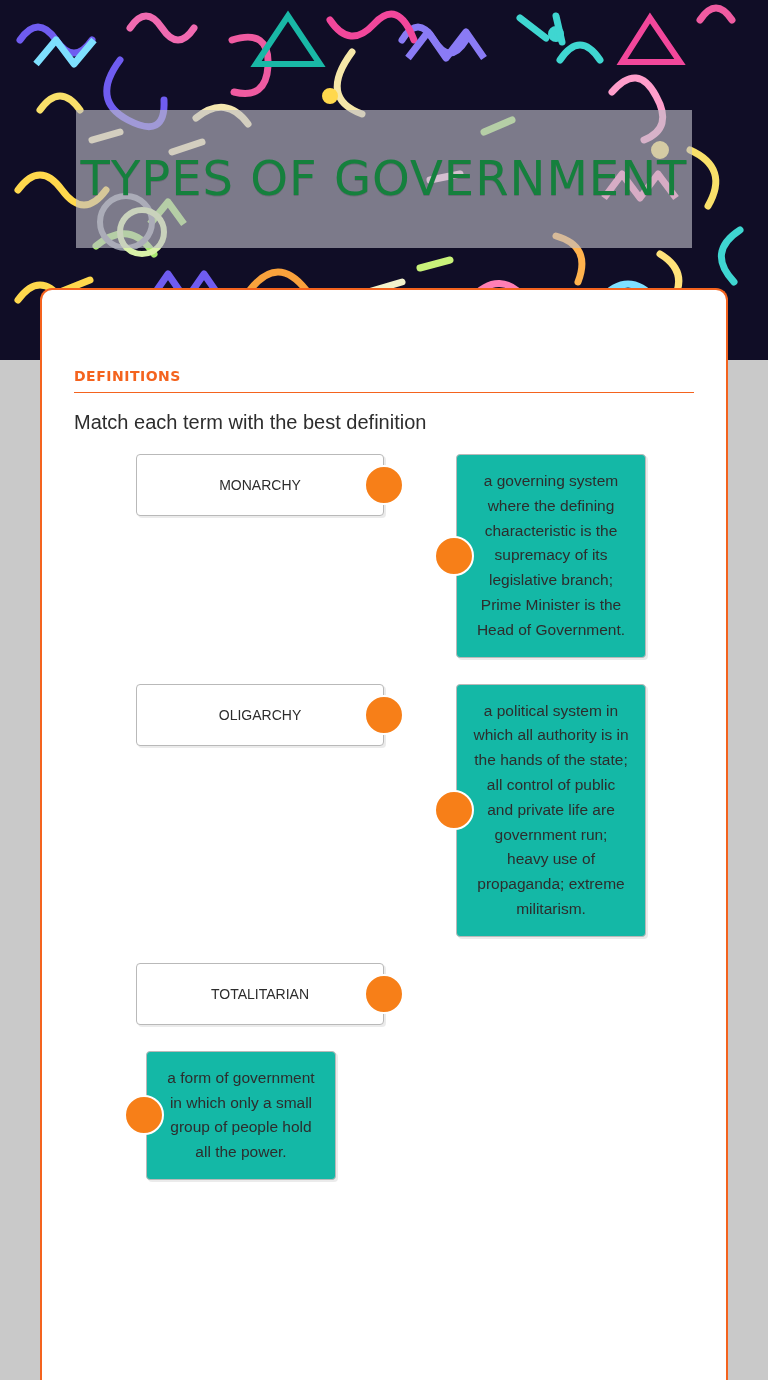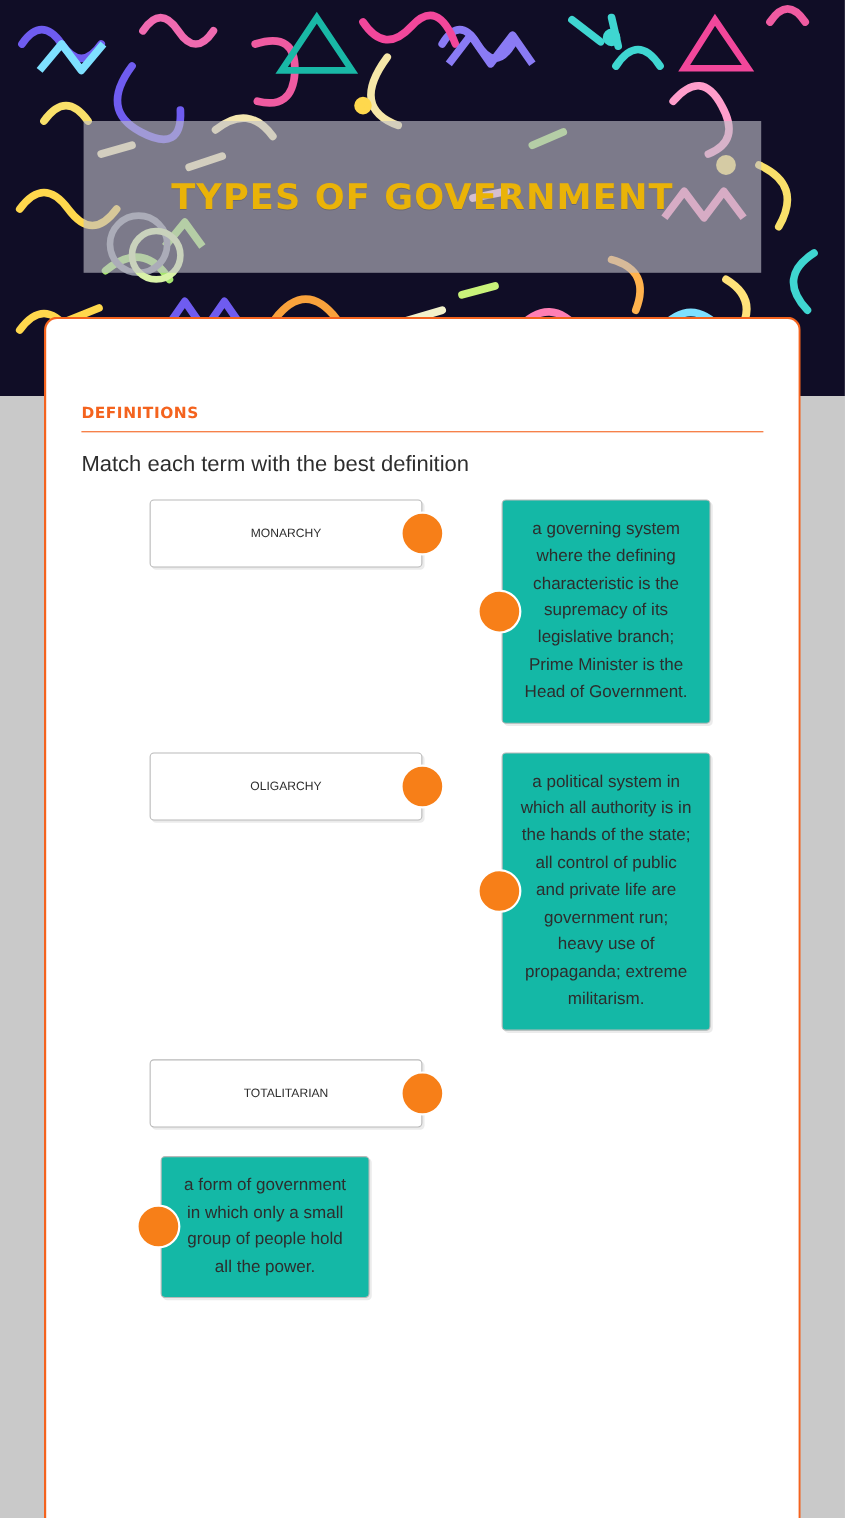--- a/index.html
+++ b/index.html
@@ -36,24 +36,24 @@
     top: 110px;
     width: 616px;
     height: 138px;
     background: rgba(190,190,200,0.62);
     display: flex;
     align-items: center;
     justify-content: center;
     text-align: center;
   }
   .title-text {
-    color: #eab308;
+    color: #15803d;
     font-family: "DejaVu Sans", sans-serif;
-    font-weight: bold;
-    font-size: 32px;
+    font-weight: normal;
+    font-size: 48px;
     line-height: 1.45;
     letter-spacing: 1px;
     text-transform: uppercase;
     font-variant: small-caps;
     text-shadow: 0 1px 0 rgba(0,0,0,0.15);
   }
 
   
   .card {
     position: absolute;
@@ -106,21 +106,21 @@
   }
   .term-box {
     border: 1px solid #b9b9b9;
     border-radius: 4px;
     background: #fff;
     min-height: 62px;
     display: flex;
     align-items: center;
     justify-content: center;
     text-align: center;
-    font-size: 11px;
+    font-size: 14px;
     color: #2d2d2d;
     padding: 8px 22px;
     box-shadow: 2px 2px 0 rgba(0,0,0,0.08);
   }
   .dot {
     position: absolute;
     width: 40px;
     height: 40px;
     border-radius: 50%;
     background: #f77f18;

